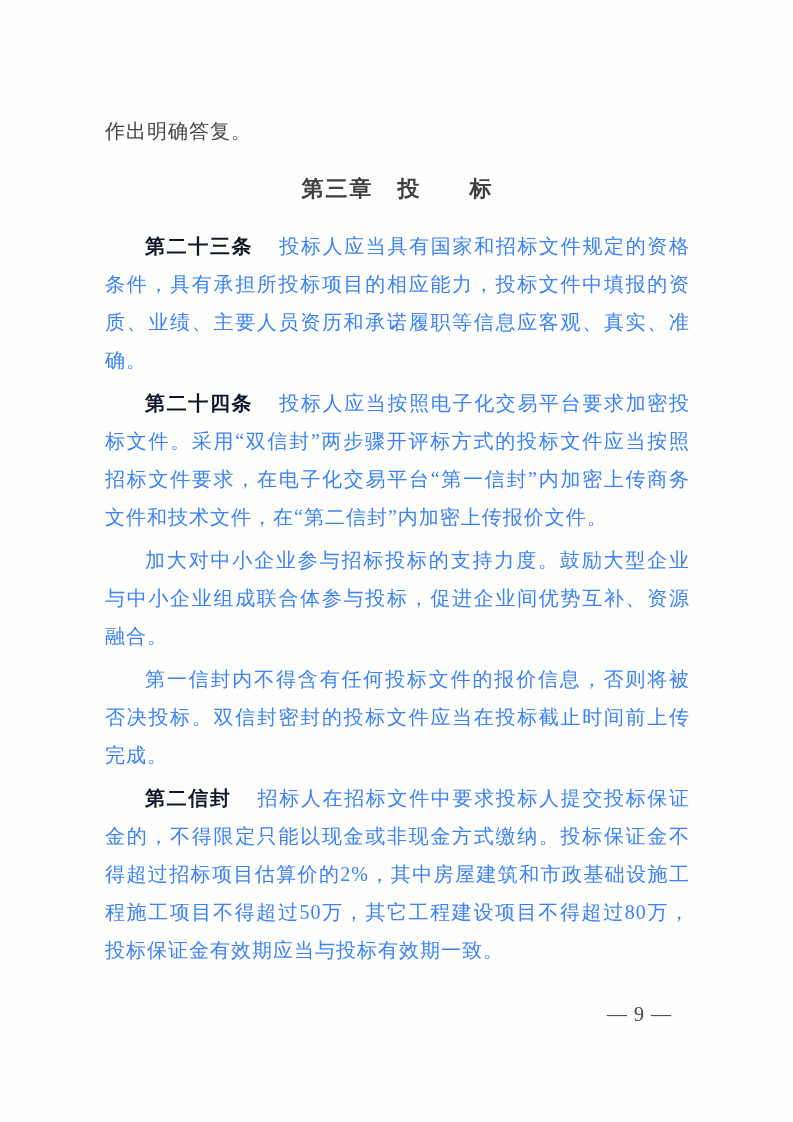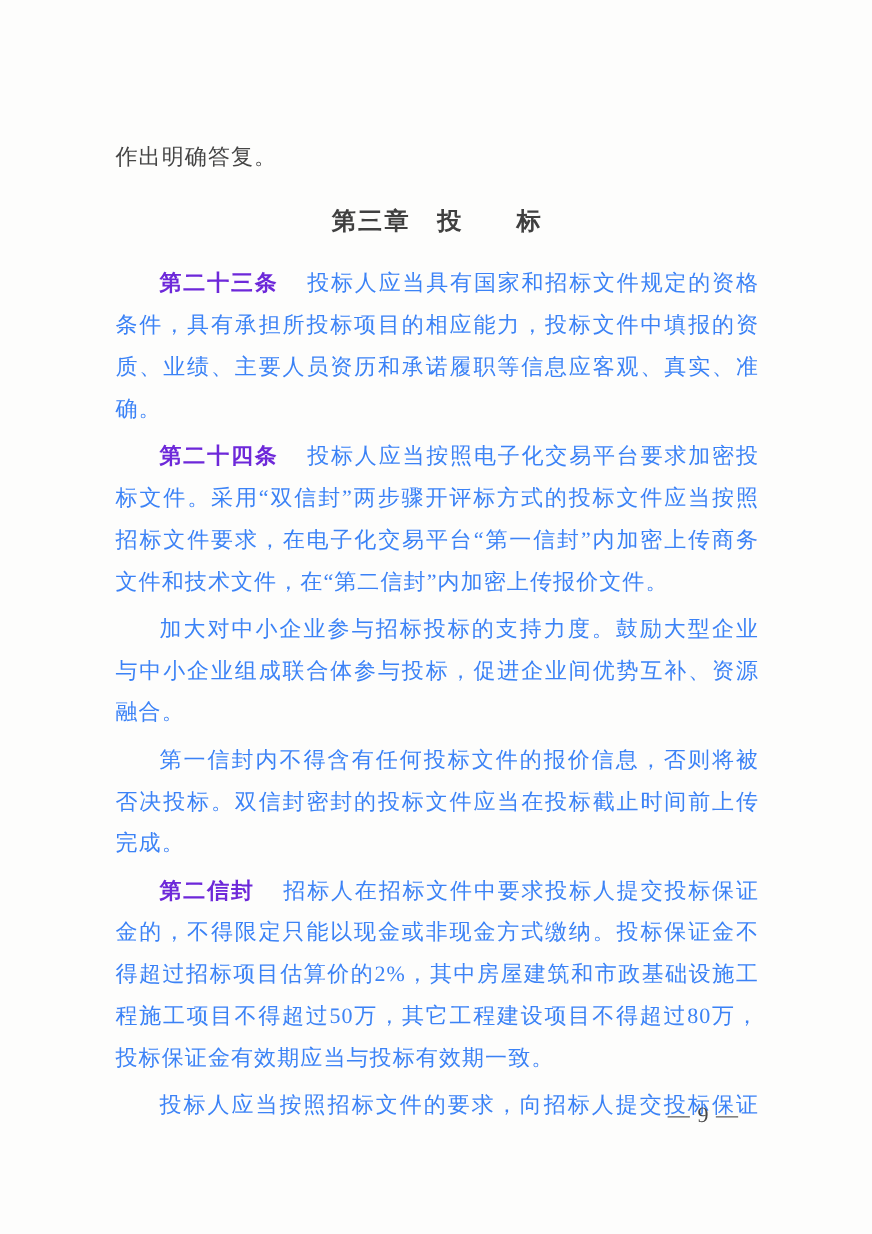--- a/index.html
+++ b/index.html
@@ -10,21 +10,21 @@
     height: 1122px;
     margin: 0 auto;
     background: #fdfdfc;
     font-family: "Liberation Serif", "DejaVu Serif", serif;
     color: #454545;
     overflow: hidden;
   }
   .content {
     position: absolute;
     left: 105px;
-    top: 124px;
+    top: 112px;
     width: 585px;
   }
   .content p {
     margin: 0;
     font-size: 20px;
     line-height: 38px;
     letter-spacing: 1px;
     text-align: justify;
   }
   .continuation { text-indent: 0; }
@@ -37,21 +37,21 @@
     color: #404040;
     white-space: pre;
   }
   .para {
     text-indent: 40px;
     margin-top: 5px !important;
   }
   .para.cut { text-align-last: justify; }
   .lead {
     font-weight: 700;
-    color: #6d28d9;
+    color: #0f172a;
     margin-right: 26px;
   }
   .lead:empty { display: none; margin: 0; }
   .body-text { color: #3b82f6; }
   .footer {
     position: absolute;
     top: 1002px;
     right: 121px;
     font-size: 20px;
     line-height: 24px;
@@ -73,18 +73,17 @@
     <p class="para"><span class="lead">第二十三条</span><span class="body-text">投标人应当具有国家和招标文件规定的资格条件，具有承担所投标项目的相应能力，投标文件中填报的资质、业绩、主要人员资历和承诺履职等信息应客观、真实、准确。</span></p>
 
     <p class="para"><span class="lead">第二十四条</span><span class="body-text">投标人应当按照电子化交易平台要求加密投标文件。采用“双信封”两步骤开评标方式的投标文件应当按照招标文件要求，在电子化交易平台“第一信封”内加密上传商务文件和技术文件，在“第二信封”内加密上传报价文件。</span></p>
 
     <p class="para"><span class="body-text">加大对中小企业参与招标投标的支持力度。鼓励大型企业与中小企业组成联合体参与投标，促进企业间优势互补、资源融合。</span></p>
 
     <p class="para"><span class="body-text">第一信封内不得含有任何投标文件的报价信息，否则将被否决投标。双信封密封的投标文件应当在投标截止时间前上传完成。</span></p>
 
     <p class="para"><span class="lead">第二信封</span><span class="body-text">招标人在招标文件中要求投标人提交投标保证金的，不得限定只能以现金或非现金方式缴纳。投标保证金不得超过招标项目估算价的2%，其中房屋建筑和市政基础设施工程施工项目不得超过50万，其它工程建设项目不得超过80万，投标保证金有效期应当与投标有效期一致。</span></p>
 
-    <p class="para cut"><span class="body-text">投标人应当按照招标文件的要求，向招标人提交投标保证</span></p>
 
   </div>
 
   <div class="footer">— 9 —</div>
 </div>
 
 </body></html>

